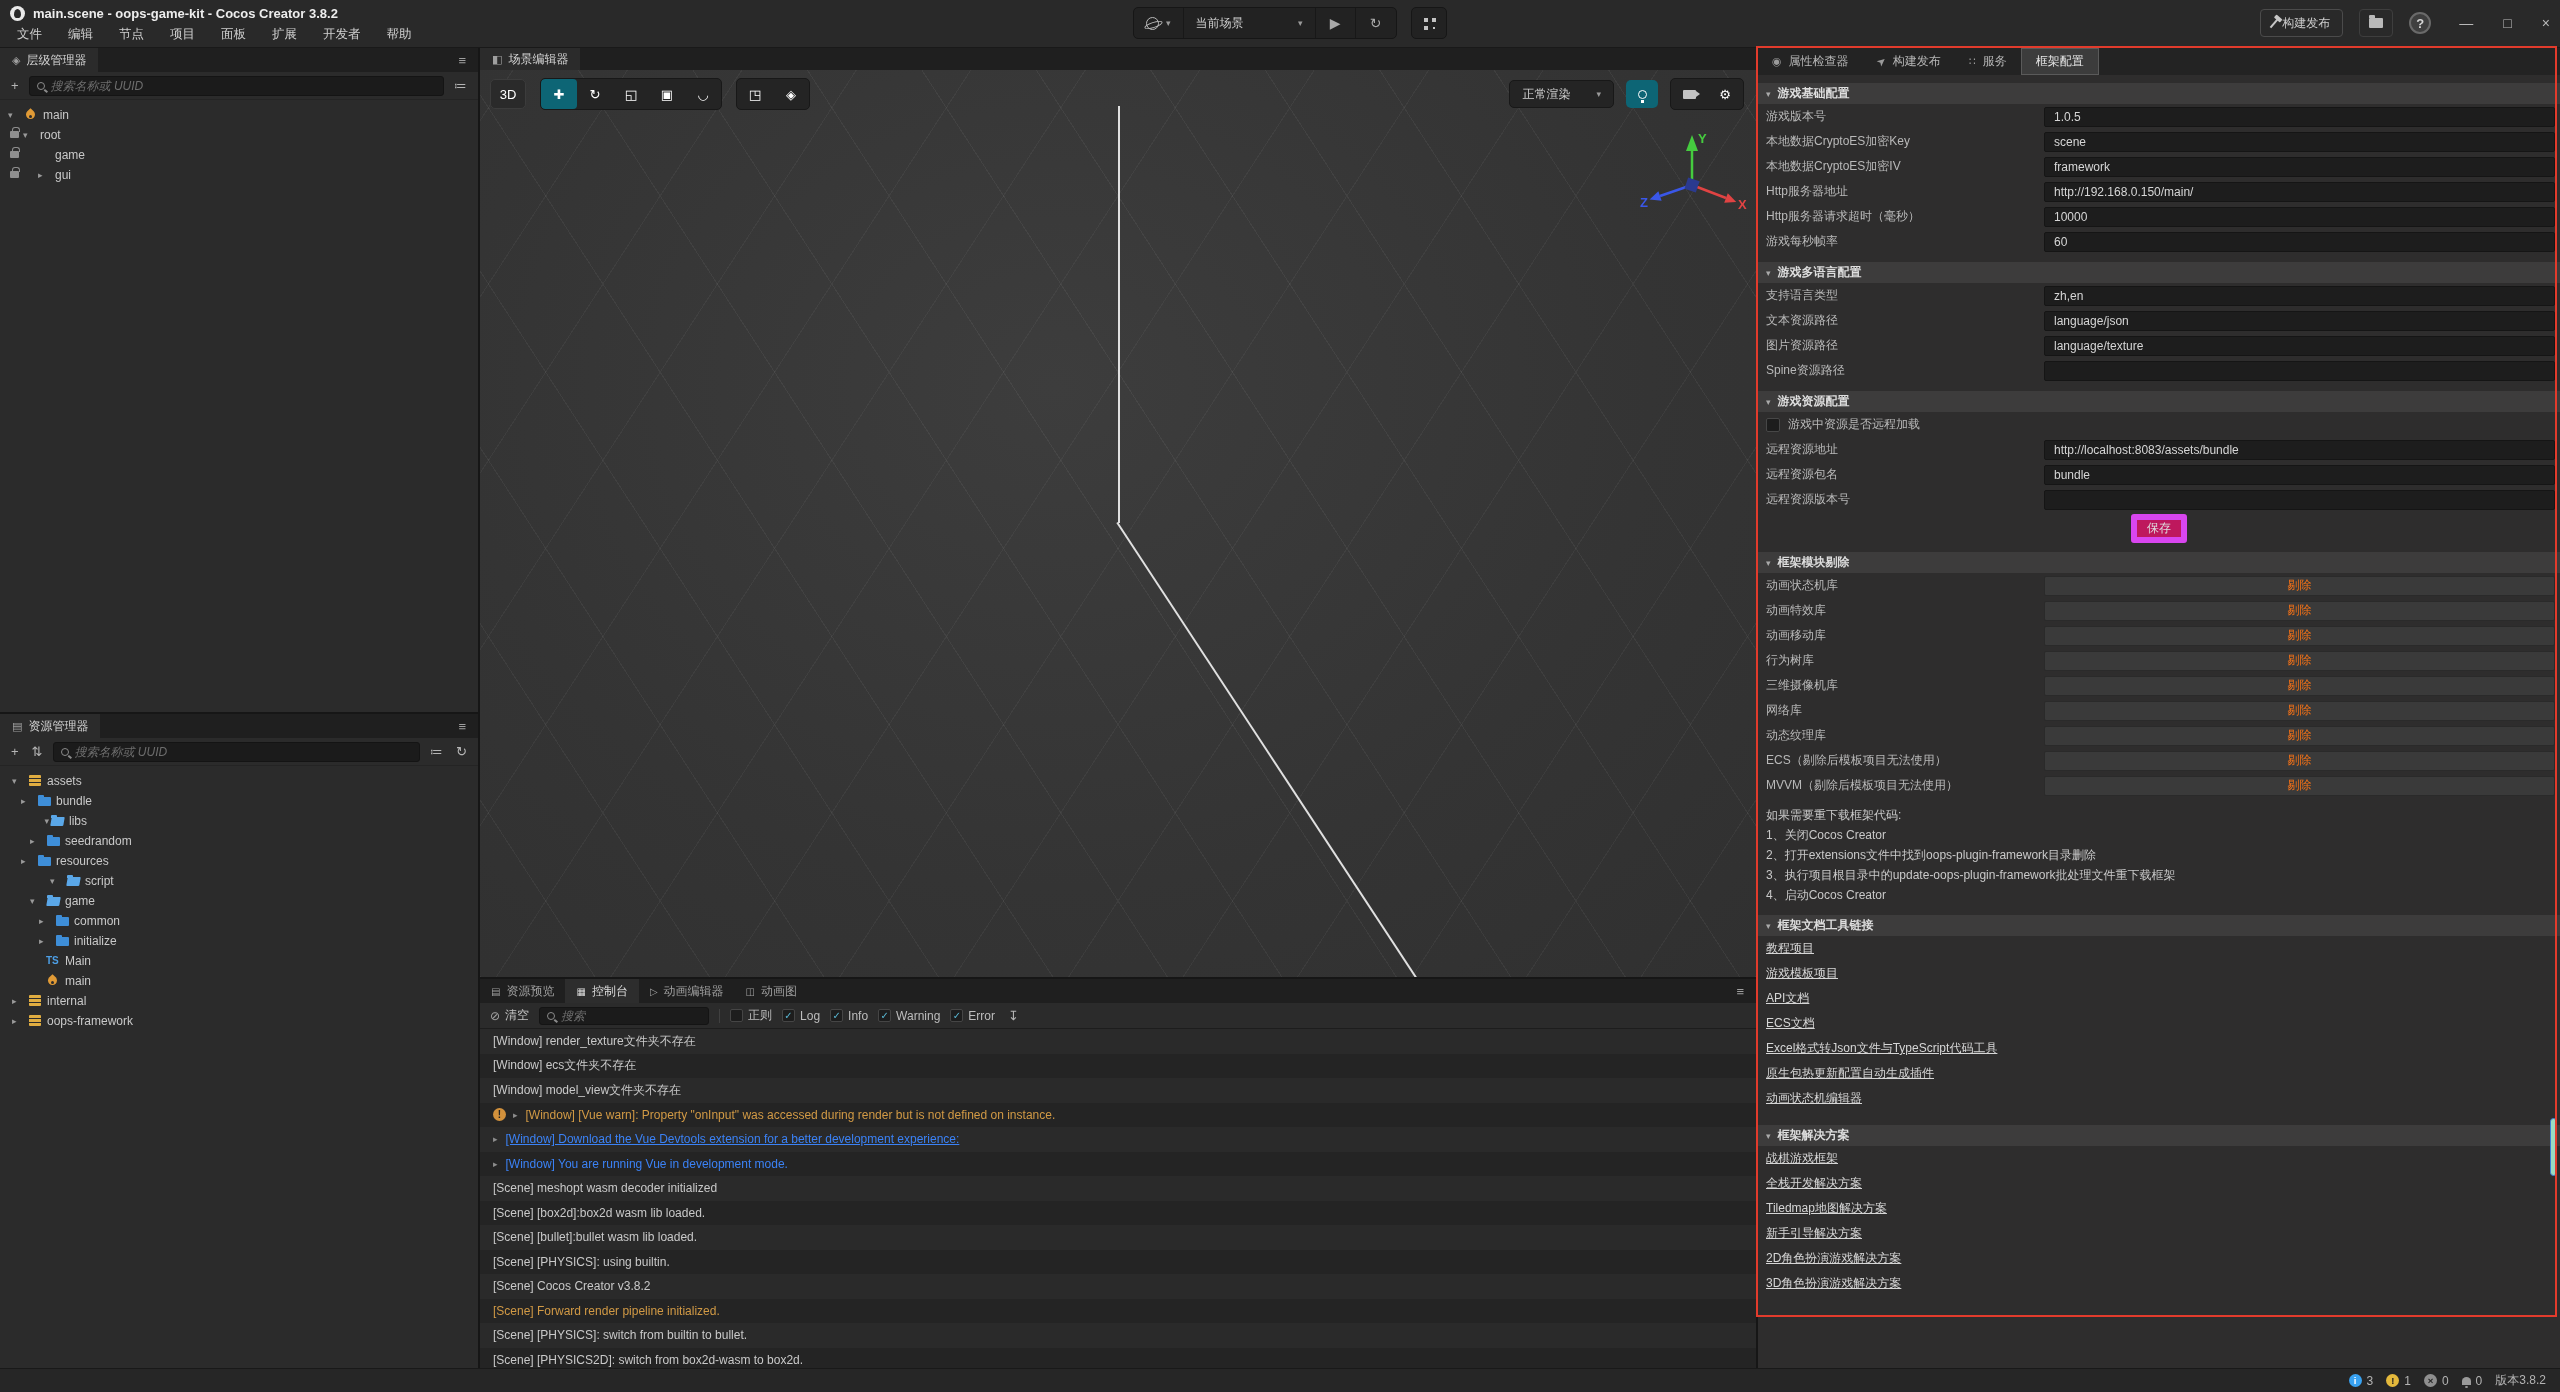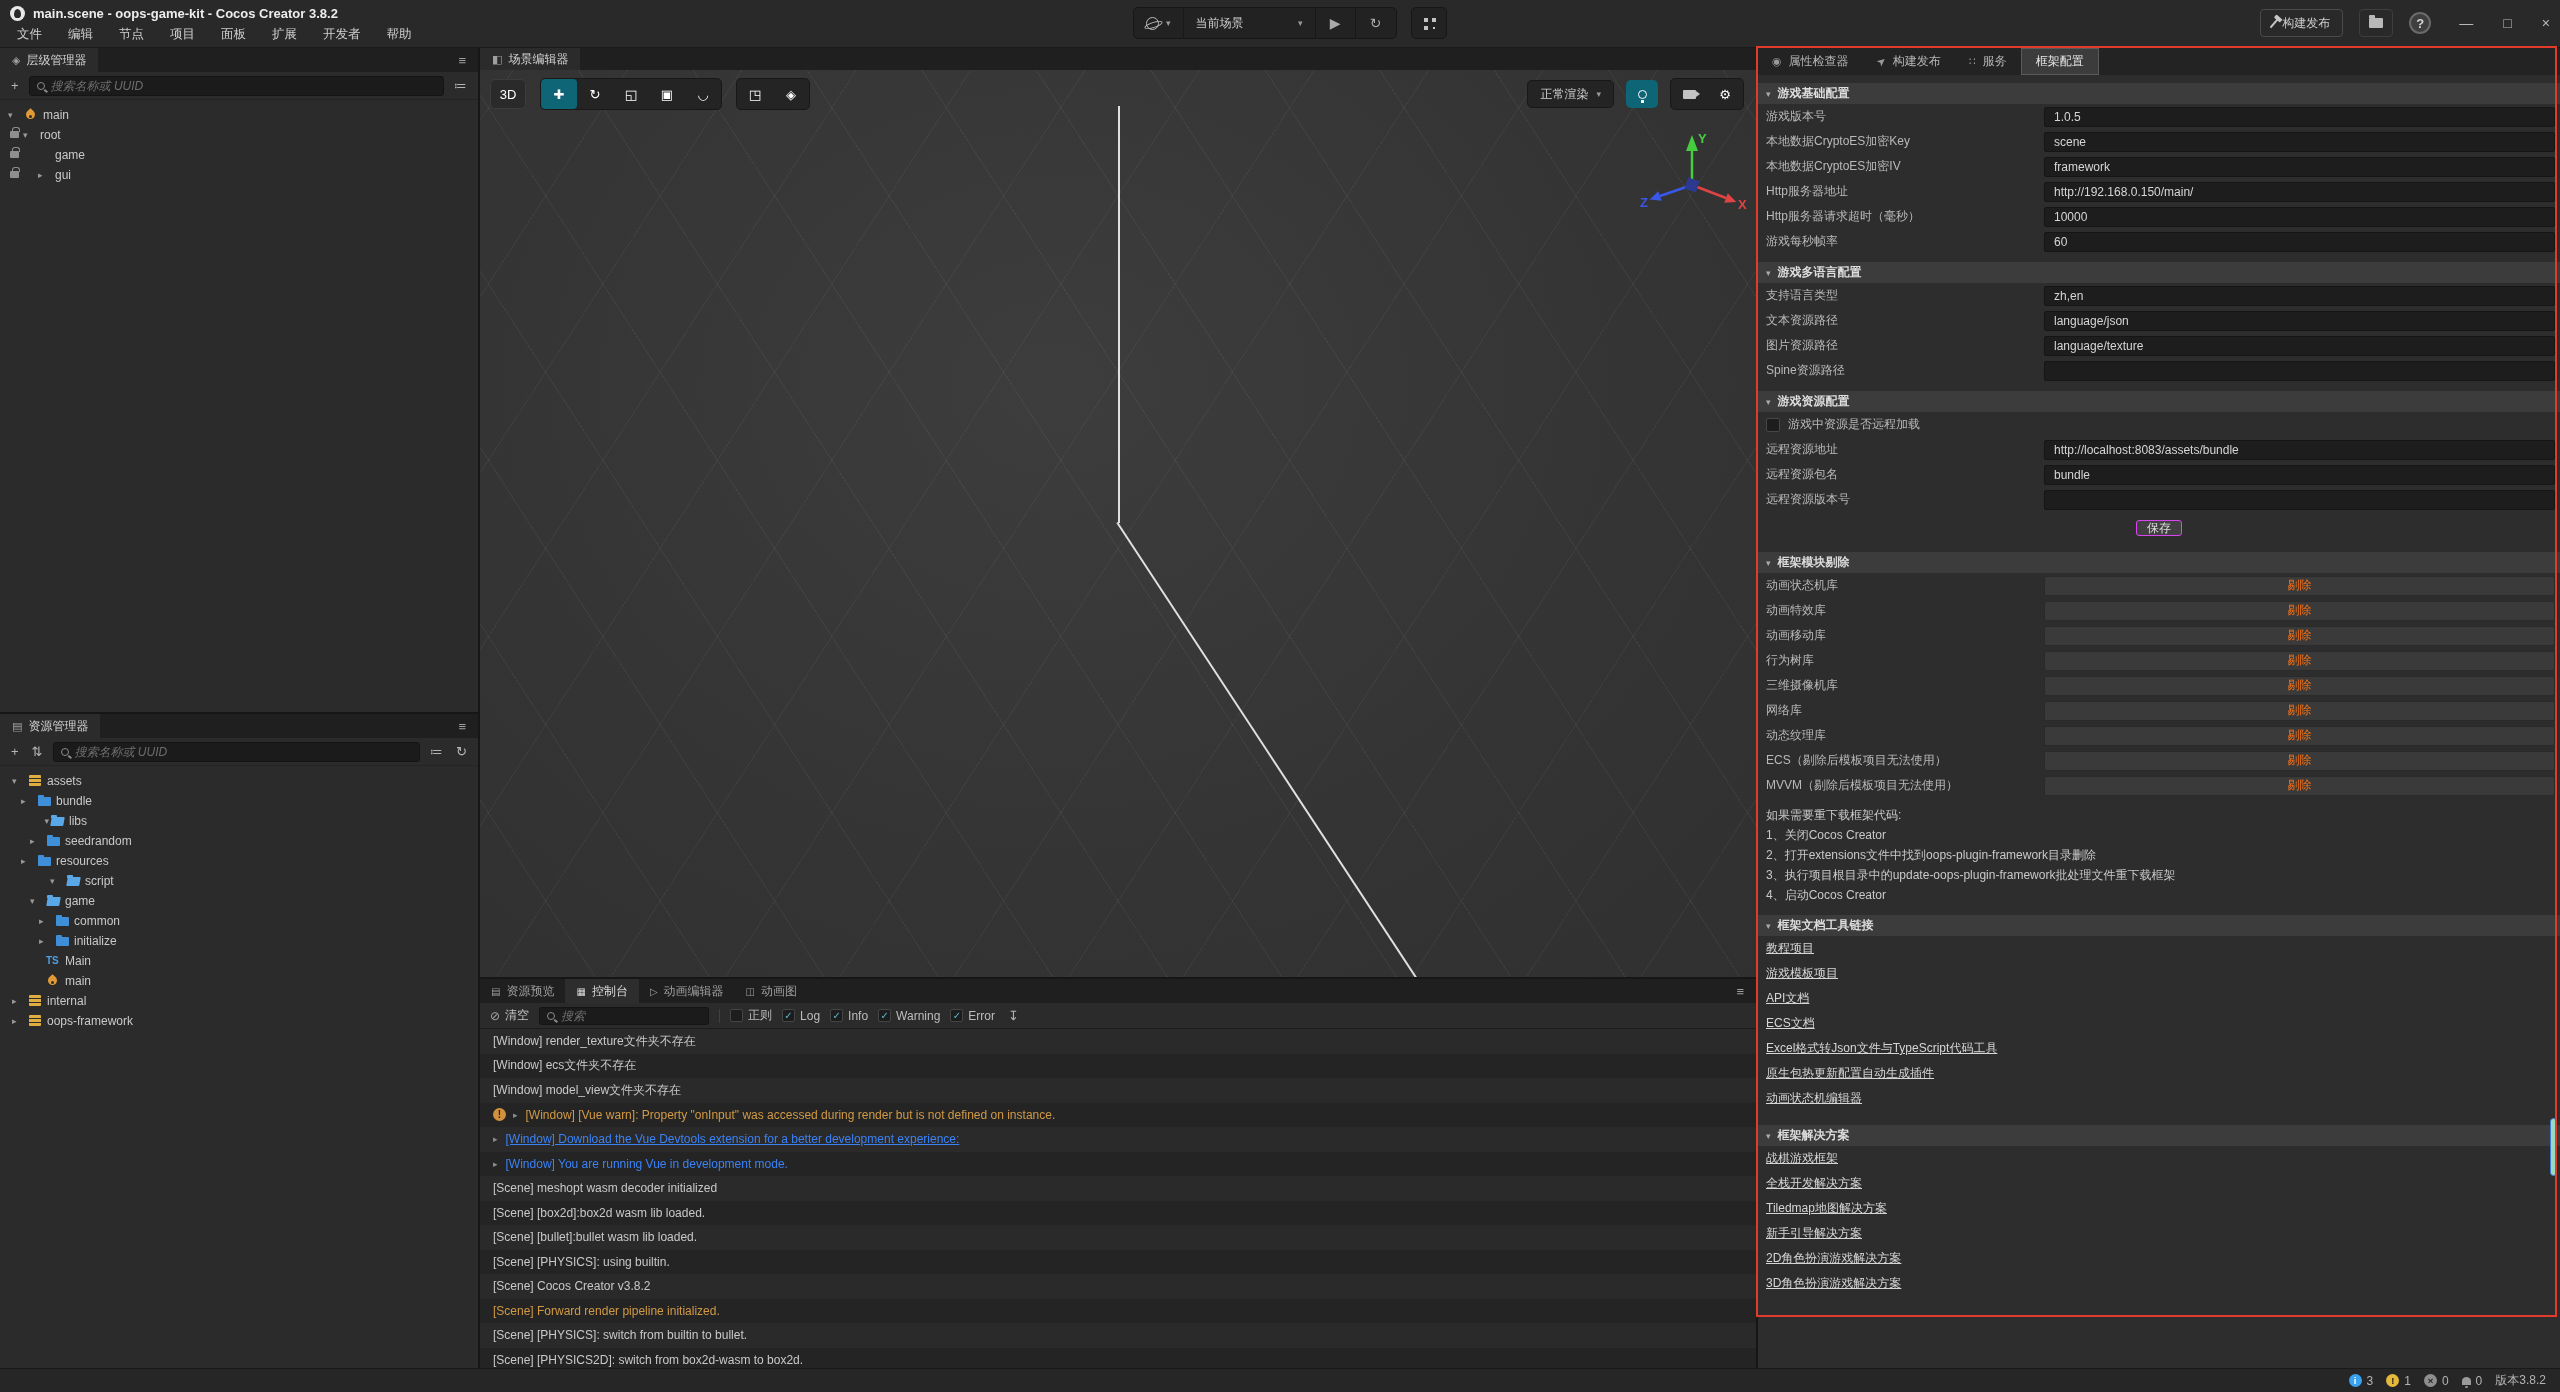--- a/index.html
+++ b/index.html
@@ -83,21 +83,21 @@
                    repeating-linear-gradient(-57deg, rgba(255,255,255,0.045) 0 1px, transparent 1px 96px); }
   .axis-y { position:absolute; left:638px; top:36px; width:2px; height:417px; background:#e0e0e0; }
   .axis-d { position:absolute; left:638px; top:452px; width:545px; height:2px; background:#e0e0e0; transform:rotate(56.7deg); transform-origin:0 0; }
   .stoolbar { position:absolute; left:10px; top:8px; display:flex; gap:14px; align-items:center; }
   .sbtn { height:30px; min-width:36px; display:flex; align-items:center; justify-content:center; color:#ffffff; font-size:13px; }
   .mode3d { background:#2a2a2a; border:1px solid #3c3c3c; border-radius:5px; padding:0 8px; }
   .toolgroup { display:flex; background:#242424; border:1px solid #181818; border-radius:5px; overflow:hidden; }
   .toolgroup .sbtn { width:36px; }
   .sbtn.active { background:#0d6575; color:#ffffff; border-radius:4px; }
   .stool-right { position:absolute; right:12px; top:8px; display:flex; gap:12px; align-items:center; }
-  .rendersel { height:28px; background:#242424; border:1px solid #181818; border-radius:5px; display:flex; align-items:center; gap:8px; padding:0 12px; color:#cfcfcf; }
+  .rendersel { height:28px; background:#242424; border:1px solid #181818; border-radius:5px; display:flex; align-items:center; gap:26px; padding:0 12px; color:#cfcfcf; }
   .bulbbtn { width:32px; height:28px; border-radius:5px; background:#0d6575; display:flex; align-items:center; justify-content:center; }
   .bulb { width:9px; height:9px; border:1.5px solid #ffffff; border-radius:50%; position:relative; }
   .bulb::after { content:""; position:absolute; left:2px; top:9px; width:3px; height:3px; background:#ffffff; }
   .camgroup { display:flex; background:#242424; border:1px solid #181818; border-radius:5px; }
   .cam { width:13px; height:9px; background:#c3c3c3; border-radius:1px; position:relative; }
   .cam::before { content:""; position:absolute; right:-4px; top:1px; border-left:4px solid #c3c3c3; border-top:3px solid transparent; border-bottom:3px solid transparent; }
   .gizmo { position:absolute; right:4px; top:55px; }
 
   
   #consolep { position:absolute; left:480px; top:979px; width:1276px; height:389px; background:#242424; }
@@ -133,21 +133,21 @@
   .itab.active { background:#3c3c3c; color:#e8e8e8; border:1px solid #5a5a5a; }
   .sect { height:21px; background:#3d3c3c; display:flex; align-items:center; gap:7px; padding:0 8px; color:#dedede; font-weight:bold; margin-top:8px; }
   .sect:first-of-type { margin-top:3px; }
   .sect .schev { font-size:9px; color:#aaaaaa; font-weight:normal; }
   .prow { height:25px; display:flex; align-items:center; padding-left:8px; }
   .plabel { flex:0 0 278px; color:#b9b9b9; padding-right:8px; }
   .pinput { flex:1; height:20px; background:#1d1d1d; border:1px solid #151515; border-radius:2px; color:#d6d6d6; display:flex; align-items:center; padding:0 9px; margin-right:5px; }
   .chkrow { height:25px; display:flex; align-items:center; gap:8px; padding-left:8px; color:#b9b9b9; }
   .chk { width:14px; height:14px; background:#1d1d1d; border:1px solid #474747; border-radius:2px; }
   .saverow { height:32px; display:flex; align-items:center; justify-content:center; }
-  .savebtn { min-width:46px; height:16px; background:#404040; border:1px solid #d946ef; border-radius:3px; color:#dddddd; display:flex; align-items:center; justify-content:center; padding:0 10px; }
+  .savebtn { min-width:46px; height:29px; background:#be185d; border:6px solid #d946ef; border-radius:3px; color:#dddddd; display:flex; align-items:center; justify-content:center; padding:0 10px; }
   .trimstrip { flex:1; height:20px; background:#3a3a3a; border:1px solid #2a2a2a; border-radius:2px; color:#f97316; display:flex; align-items:center; justify-content:center; margin-right:5px; }
   .notes { padding:7px 0 2px 8px; }
   .noteline { height:20px; display:flex; align-items:center; color:#c9c9c9; }
   .linkrow { height:25px; display:flex; align-items:center; padding-left:8px; }
   .linkrow a { color:#d6d6d6; text-decoration:underline; cursor:pointer; }
   .ithumb { position:absolute; right:3px; top:1070px; width:7px; height:58px; background:#9adbc0; border:1.5px solid #3f7fd4; border-radius:4px; }
 
   
   #statusbar { position:absolute; left:0; top:1368px; width:2560px; height:24px; background:#262626; border-top:1px solid #191919; display:flex; align-items:center; }
   .statusright { margin-left:auto; display:flex; align-items:center; gap:13px; padding-right:14px; color:#b3b3b3; }

